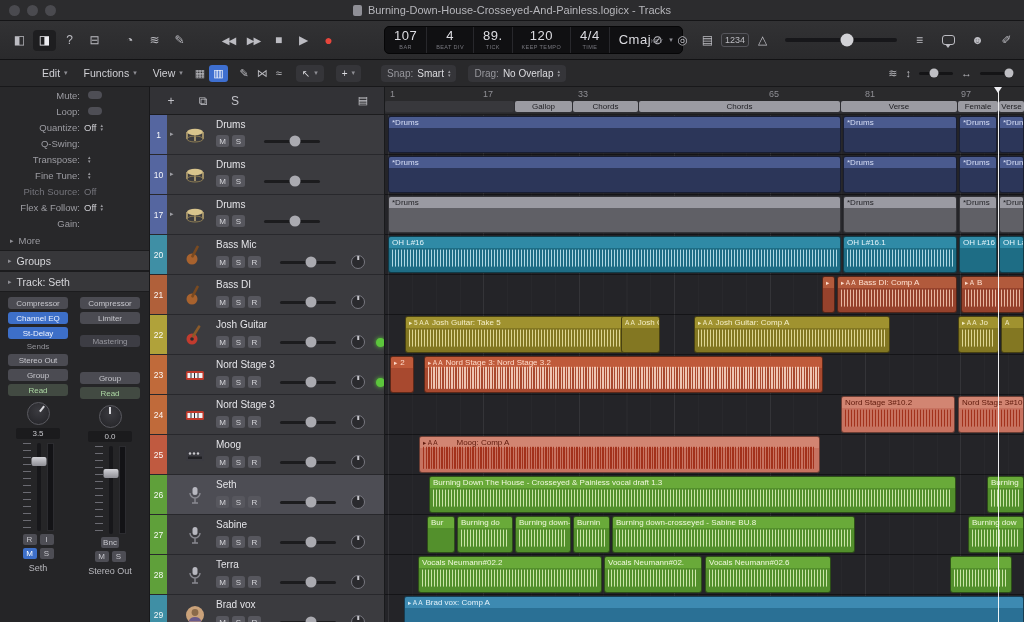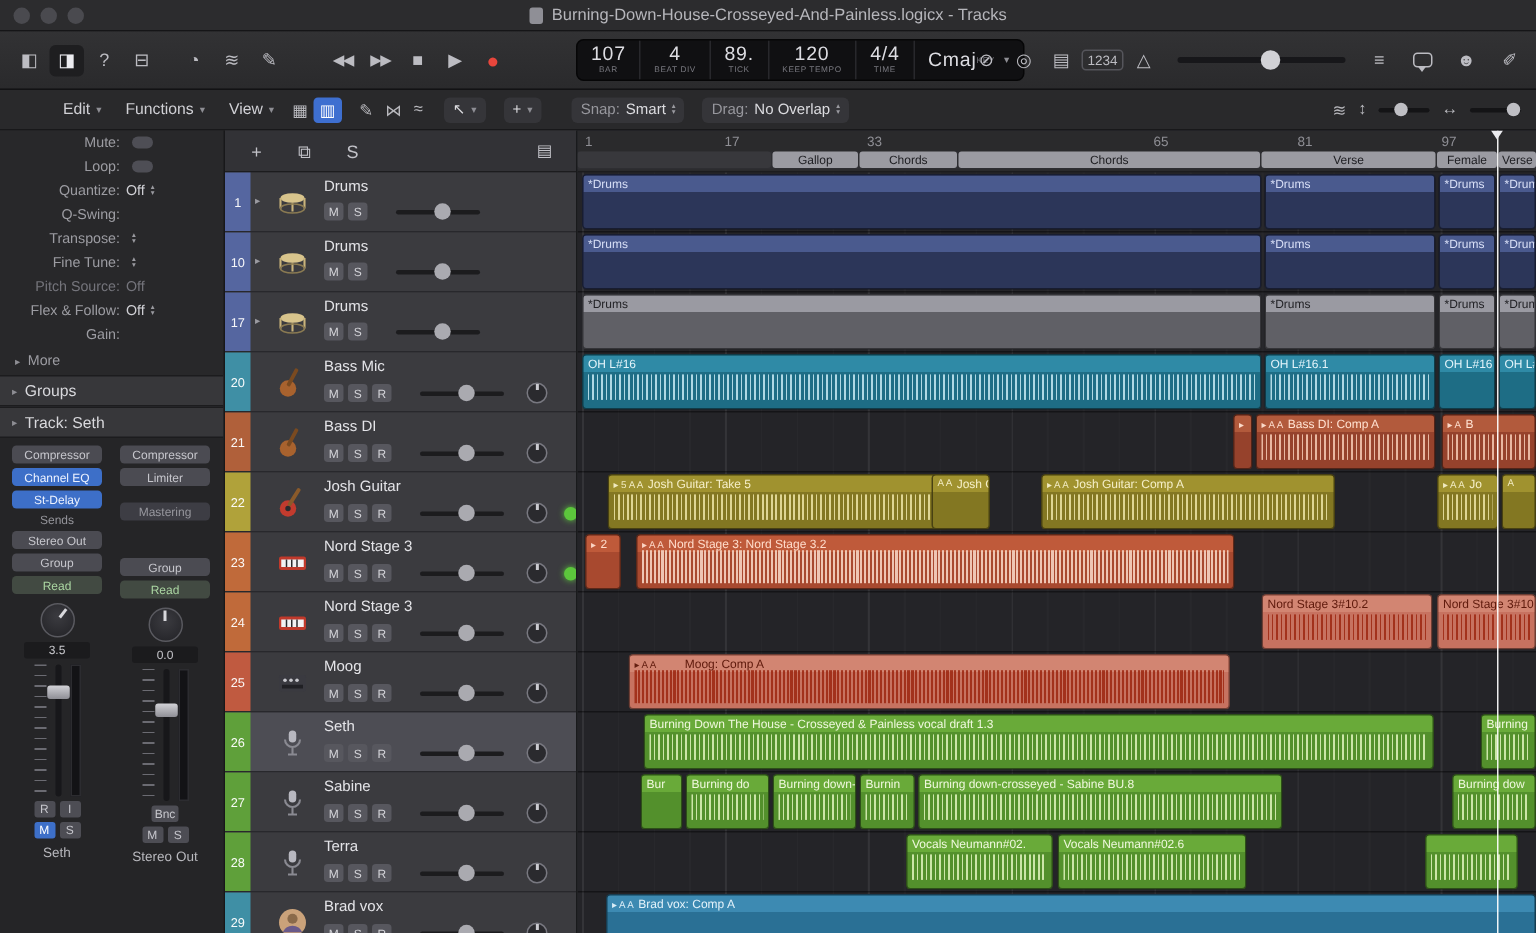--- a/index.html
+++ b/index.html
@@ -883,20 +883,26 @@
               <div class="wave" style="--wc: #d9efb6;"></div>
             </div>
             <div class="region" style="left: 583px; width: 56px; background: rgb(83, 144, 44);">
               <div class="rhead" style="background: rgb(105, 170, 57); color: rgb(239, 248, 221);">
                 <span class="rlabel">Burning dow</span>
               </div>
               <div class="wave" style="--wc: #d9efb6;"></div>
             </div>
           </div>
           <div class="lrow">
+            <div class="region" style="left: 33px; width: 184px; background: rgb(83, 144, 44);">
+              <div class="rhead" style="background: rgb(105, 170, 57); color: rgb(239, 248, 221);">
+                <span class="rlabel">Vocals Neumann#02.2</span>
+              </div>
+              <div class="wave" style="--wc: #d9efb6;"></div>
+            </div>
             <div class="region" style="left: 219px; width: 98px; background: rgb(83, 144, 44);">
               <div class="rhead" style="background: rgb(105, 170, 57); color: rgb(239, 248, 221);">
                 <span class="rlabel">Vocals Neumann#02.</span>
               </div>
               <div class="wave" style="--wc: #d9efb6;"></div>
             </div>
             <div class="region" style="left: 320px; width: 126px; background: rgb(83, 144, 44);">
               <div class="rhead" style="background: rgb(105, 170, 57); color: rgb(239, 248, 221);">
                 <span class="rlabel">Vocals Neumann#02.6</span>
               </div>

